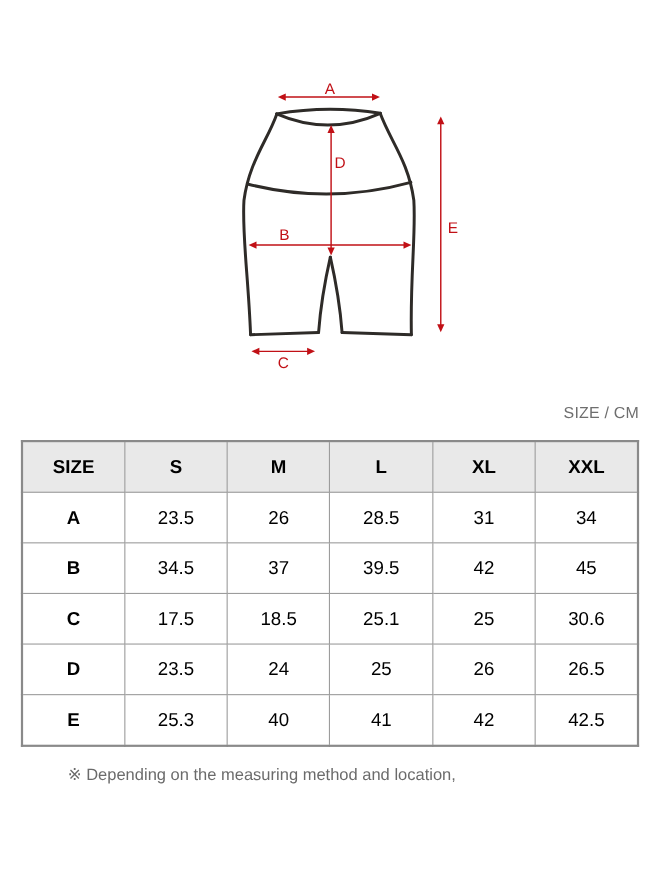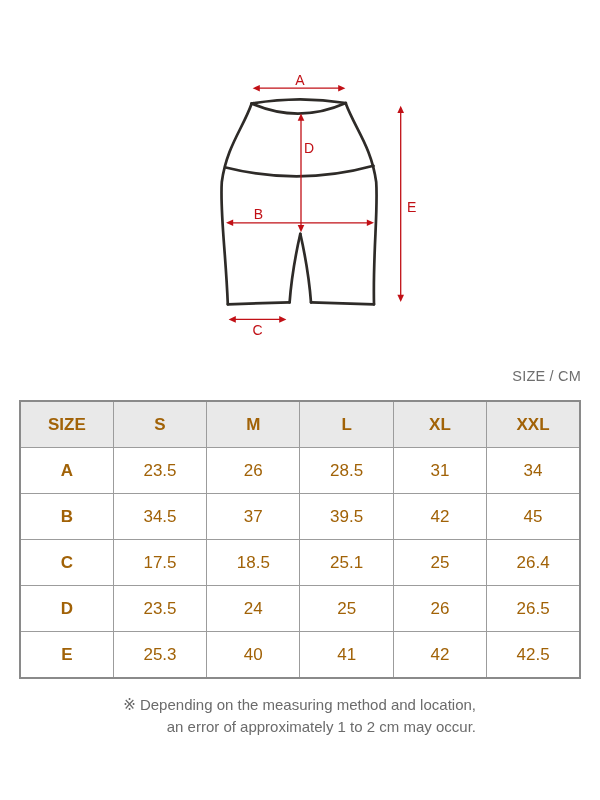--- a/index.html
+++ b/index.html
@@ -50,33 +50,33 @@
     table-layout: fixed;
     border: 2px solid #8a8a8a;
   }
   .size th, .size td {
     border: 1px solid #9c9c9c;
     height: 45px;
     padding: 0;
     text-align: center;
     vertical-align: middle;
     font-size: 17px;
-    color: #a16207;
+    color: #000000;
   }
   .size thead th { background: #e9e9e9; font-weight: bold; }
   .size tbody th { background: #ffffff; font-weight: bold; }
   .size td { font-weight: normal; margin-left: 16px; }
 
   
   .footnote {
     position: absolute;
     left: 0;
     top: 694px;
     width: 476px;
-    text-align: right;
+    text-align: center;
     font-size: 15px;
     line-height: 22px;
     color: #6b6b6b;
   }
 </style>
 </head>
 <body>
 
 <div class="page">
 
@@ -162,21 +162,21 @@
         <td>39.5</td>
         <td>42</td>
         <td>45</td>
       </tr>
       <tr>
         <th>C</th>
         <td>17.5</td>
         <td>18.5</td>
         <td>25.1</td>
         <td>25</td>
-        <td>26.4</td>
+        <td>30.6</td>
       </tr>
       <tr>
         <th>D</th>
         <td>23.5</td>
         <td>24</td>
         <td>25</td>
         <td>26</td>
         <td>26.5</td>
       </tr>
       <tr>
@@ -185,16 +185,15 @@
         <td>40</td>
         <td>41</td>
         <td>42</td>
         <td>42.5</td>
       </tr>
     </tbody>
   </table>
 
   <div class="footnote">
     <div>※ Depending on the measuring method and location,</div>
-    <div>an error of approximately 1 to 2 cm may occur.</div>
   </div>
 
 </div>
 
 </body></html>

